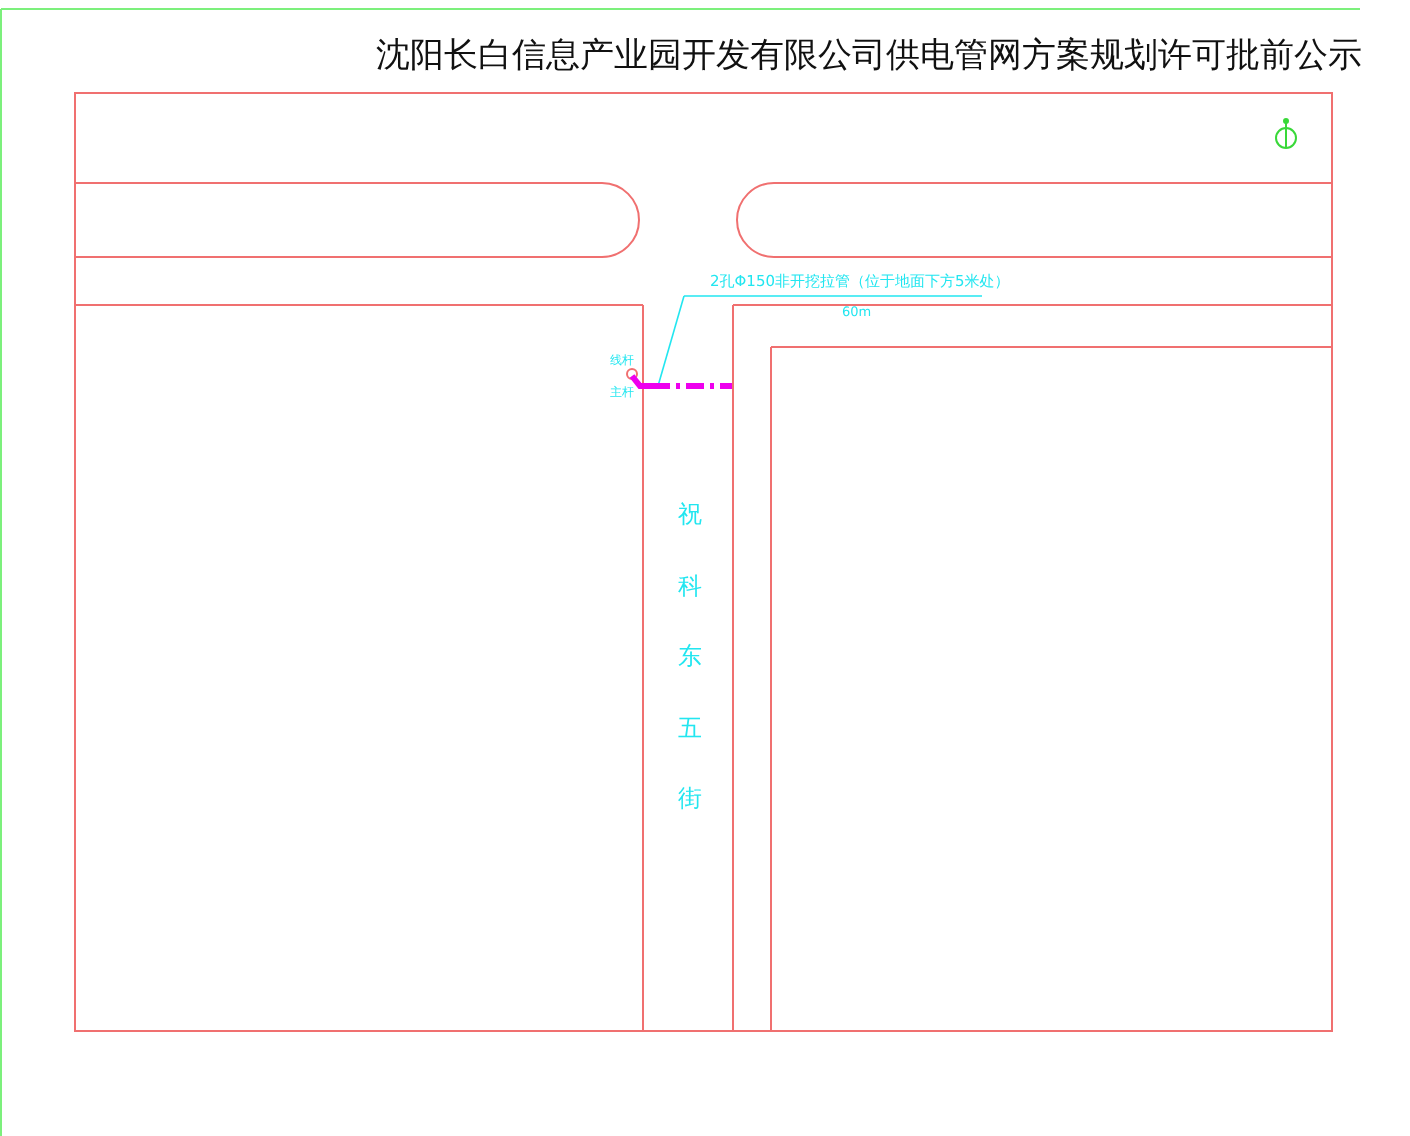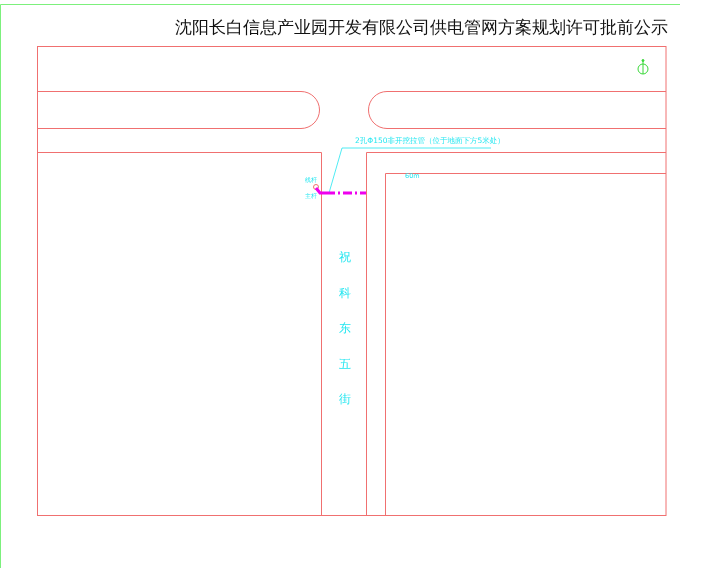--- a/index.html
+++ b/index.html
@@ -1,20 +1,20 @@
 <!DOCTYPE html>
 <html><head>
 <meta charset="utf-8">
 <style>
   html,body{margin:0;padding:0;background:#fff;}
   body{width:705px;height:568px;position:relative;overflow:hidden;font-family:"DejaVu Sans",sans-serif;}
-  .title{position:absolute;left:175px;top:16px;font-size:17px;color:#111;letter-spacing:0px;white-space:nowrap;}
+  .title{position:absolute;left:188px;top:16px;font-size:17px;color:#111;letter-spacing:0px;white-space:nowrap;}
   svg.plan{position:absolute;left:0;top:0;}
   .pipe-label{position:absolute;left:343px;top:136px;font-size:7.5px;color:#22e6f0;white-space:nowrap;margin-left:12px;}
-  .dist-label{position:absolute;left:405px;top:152px;font-size:6.5px;color:#22e6f0;margin-top:20px;}
+  .dist-label{position:absolute;left:421px;top:152px;font-size:6.5px;color:#22e6f0;}
   .pole1{position:absolute;left:305px;top:176px;font-size:6px;color:#22e6f0;}
   .pole2{position:absolute;left:305px;top:192px;font-size:6px;color:#22e6f0;}
   .street-name{position:absolute;left:337px;top:245px;width:16px;font-size:12px;color:#22e6f0;line-height:24px;text-align:center;}
   .street-name span{display:block;margin-bottom:11.5px;}
 </style>
 </head>
 <body>
 
 <div class="title">沈阳长白信息产业园开发有限公司供电管网方案规划许可批前公示</div>
 

